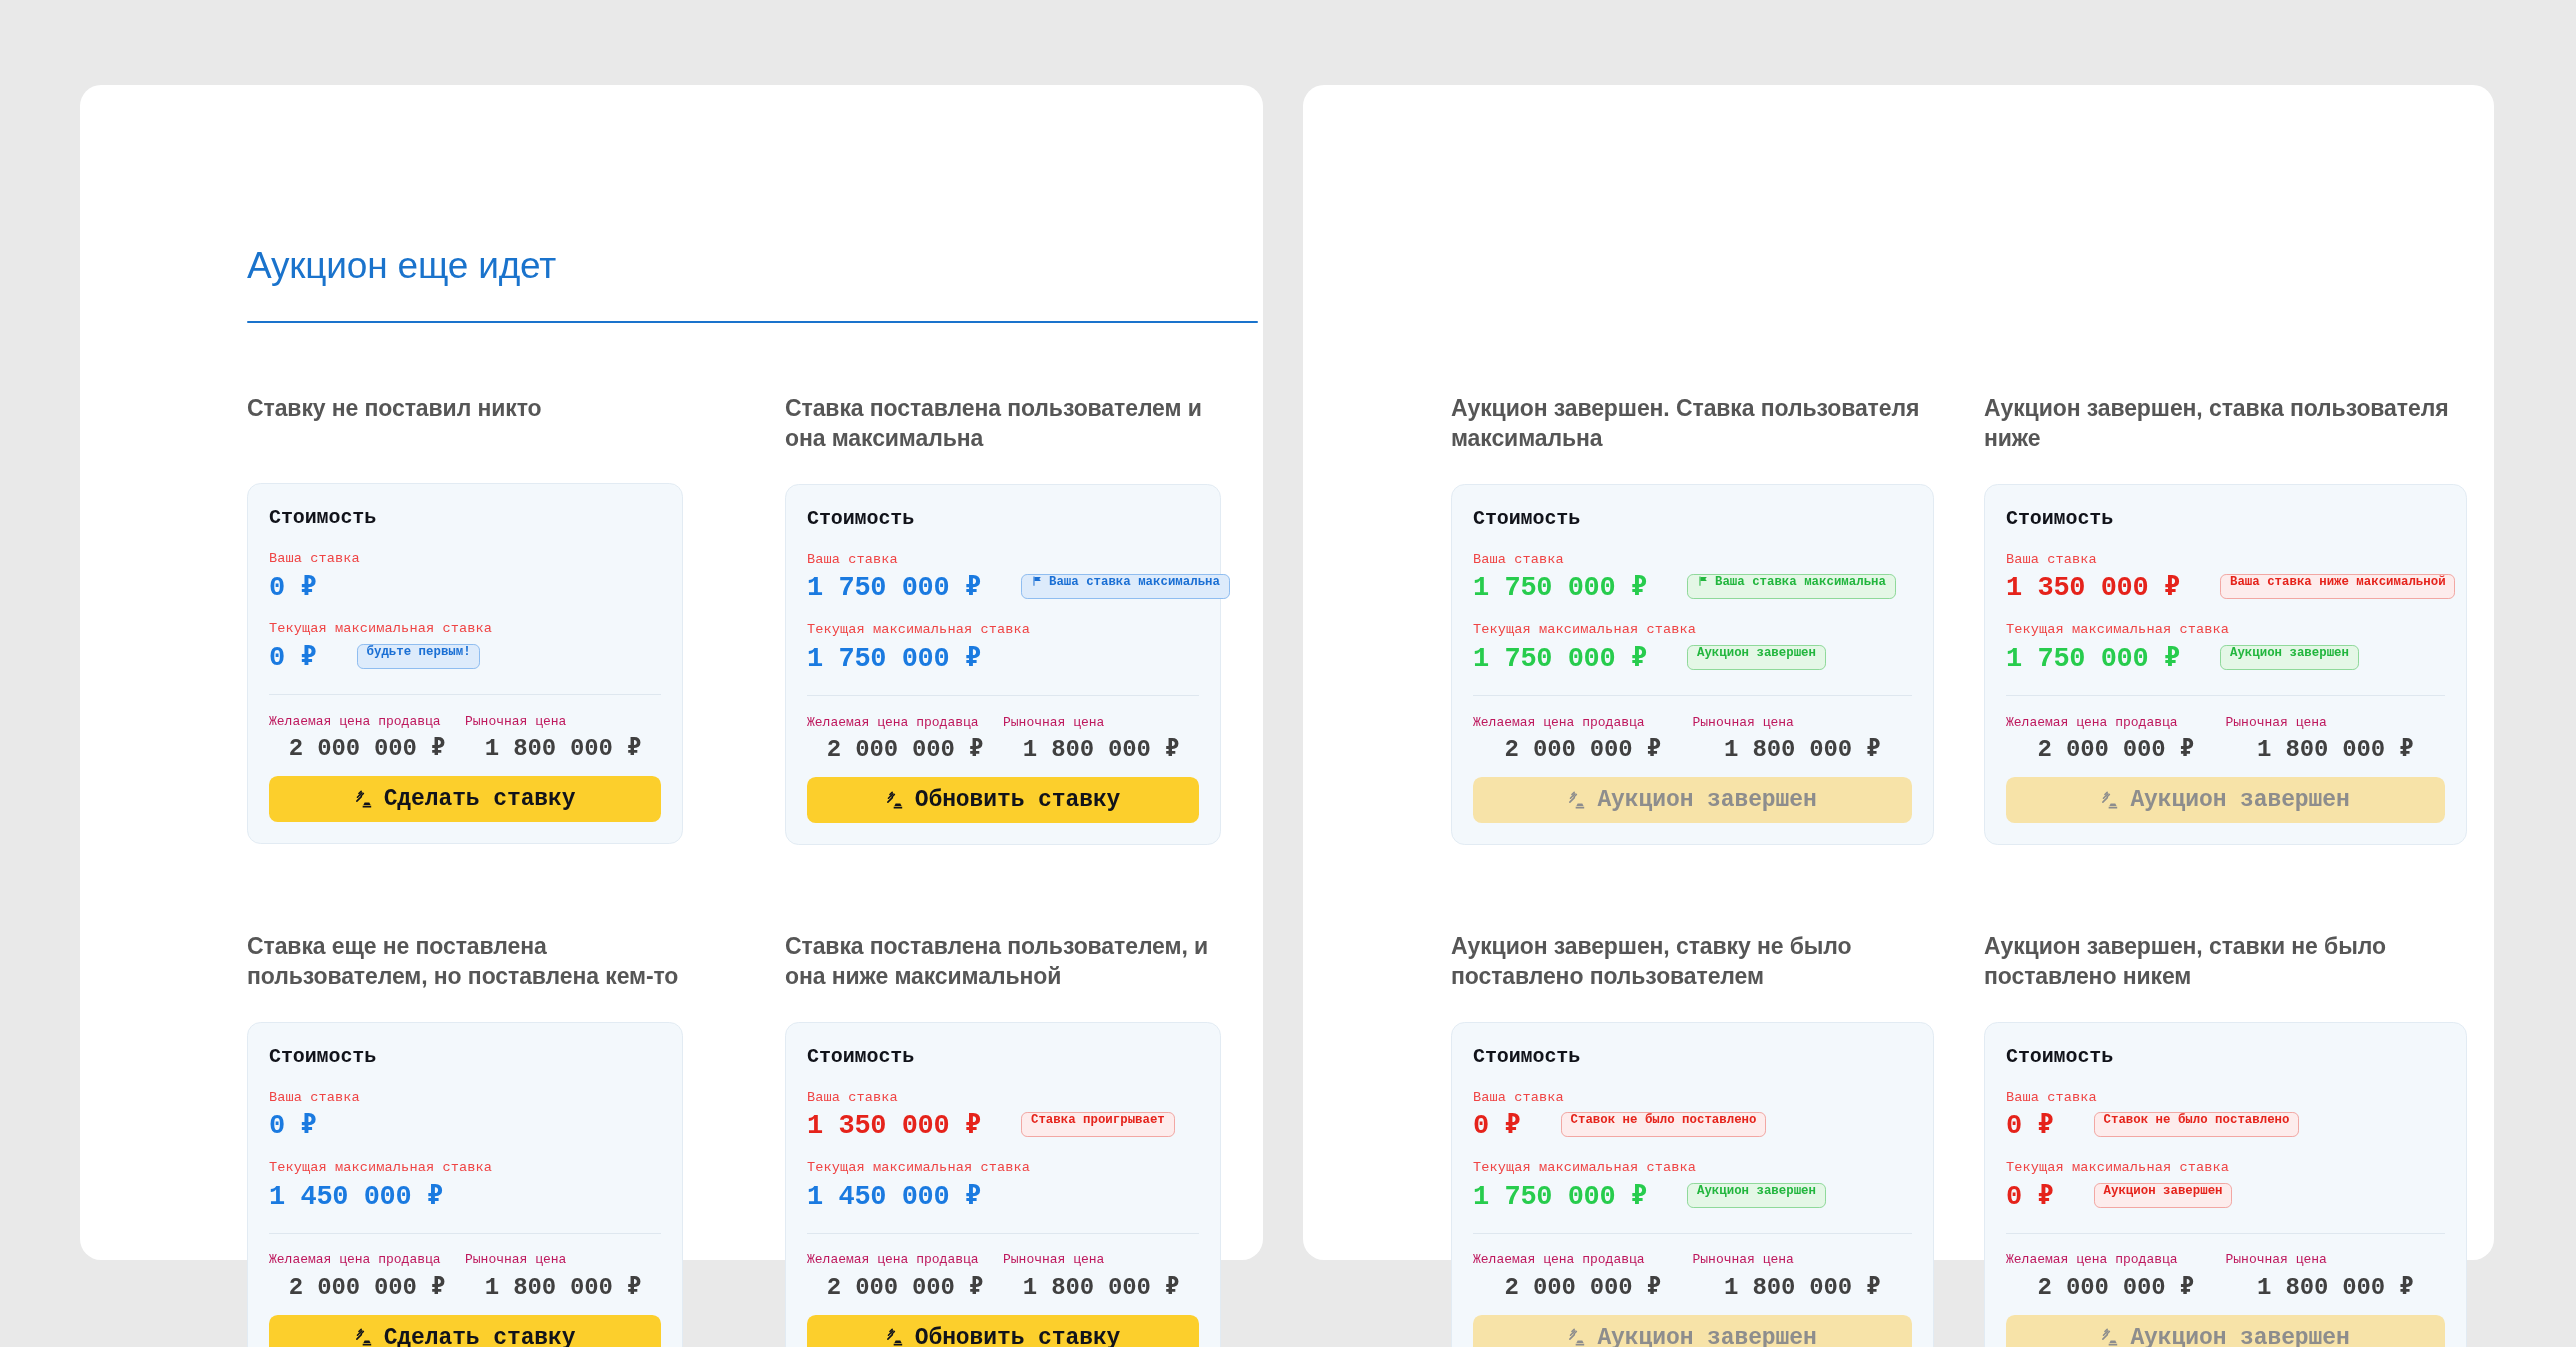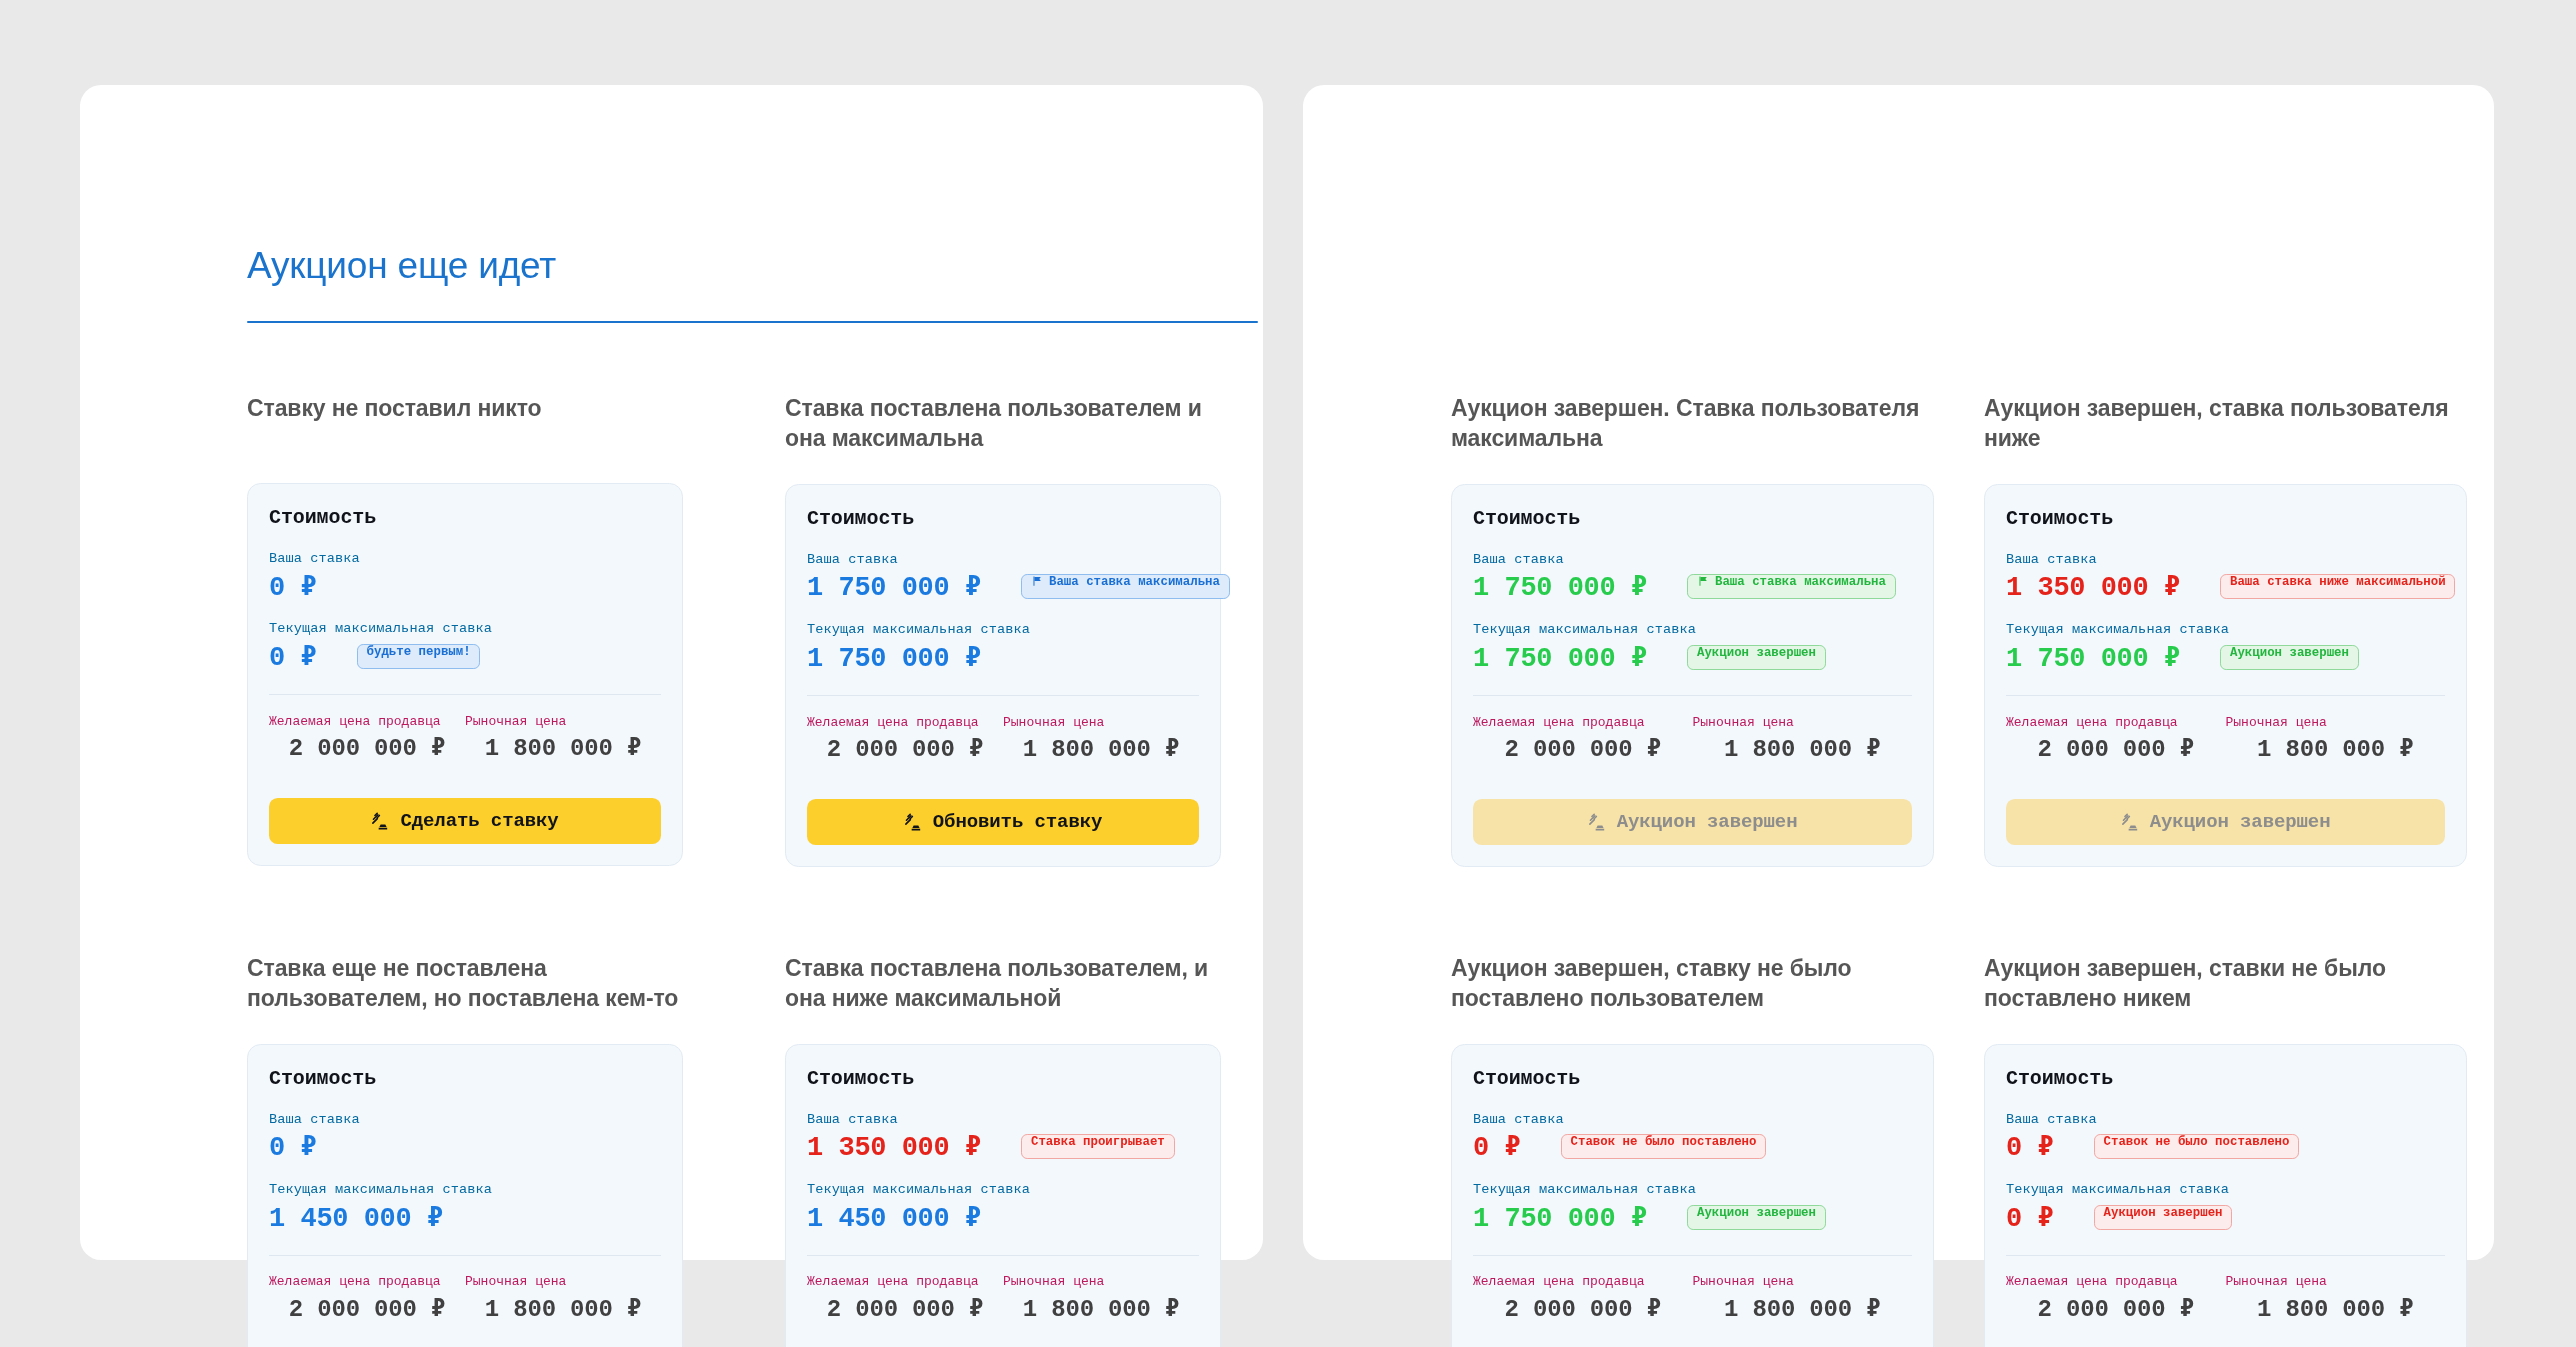--- a/index.html
+++ b/index.html
@@ -90,21 +90,21 @@
     font-size:20px;
     font-weight:700;
     color:#11131A;
     margin:0 0 22px 0;
     letter-spacing:-0.1px;
   }
   .field{margin-bottom:18.6px;}
   .field:last-of-type{margin-bottom:0;}
   .field-label{
     font-size:13.6px;
-    color:#0369a1;
+    color:#ef4444;
     font-weight:400;
     margin-bottom:3.7px;
     letter-spacing:0.1px;
   }
   .field-row{
     display:flex;
     align-items:center;
     gap:12.4px;
     min-height:31px;
   }
@@ -155,33 +155,33 @@
     font-size:24px;
     font-weight:700;
     color:#404040;
     letter-spacing:-0.2px;
     white-space:nowrap;
     text-align:center;
   }
 
   
   .cta{
-    margin-top:36px;
+    margin-top:14px;
     width:100%;
     box-sizing:border-box;
     height:46px;
     border:none;
     border-radius:8.7px;
     background:#FCCF2C;
     display:flex;
     align-items:center;
     justify-content:center;
     gap:10.5px;
     font-family:inherit;
-    font-size:19px;
+    font-size:23px;
     font-weight:700;
     color:#11131A;
     letter-spacing:-0.1px;
     cursor:pointer;
     padding:0;
   }
   .cta--disabled{
     background:#F7E3A8;
     color:#8D8D8D;
     cursor:default;

